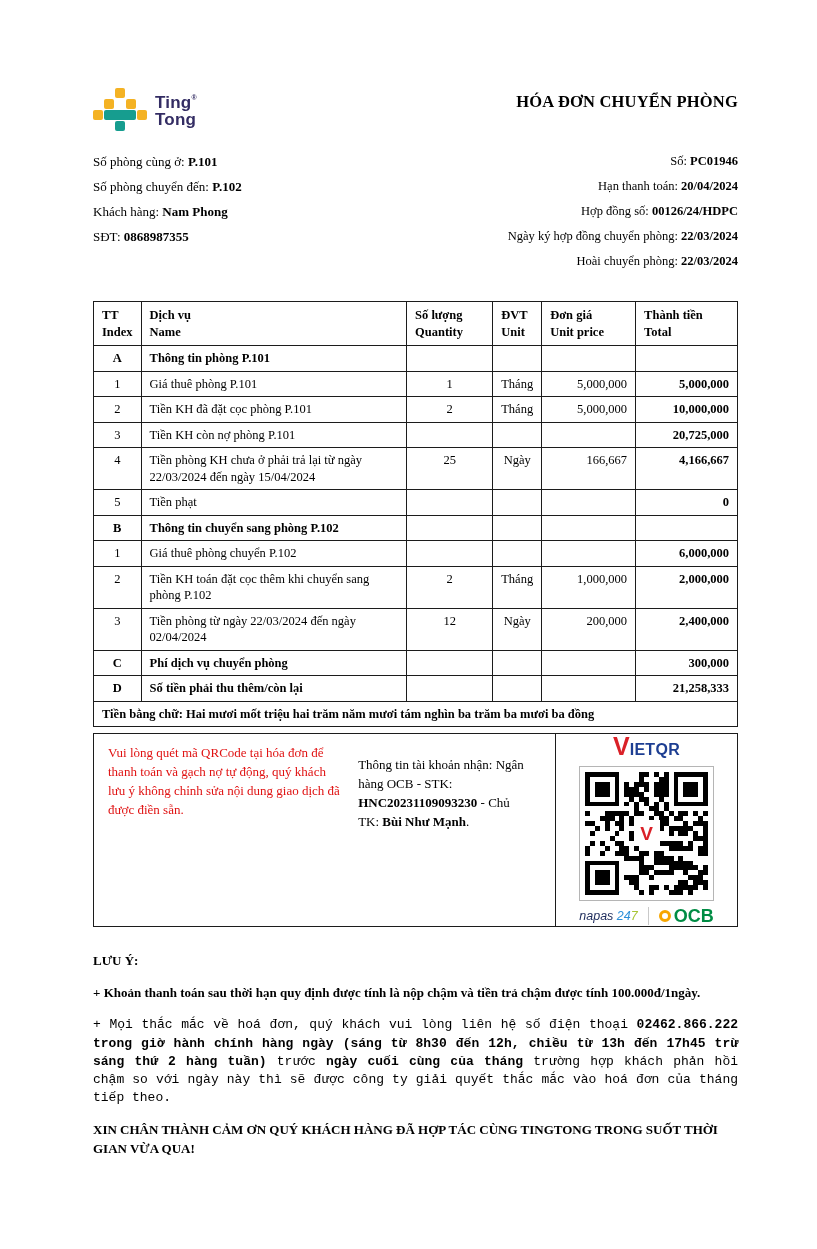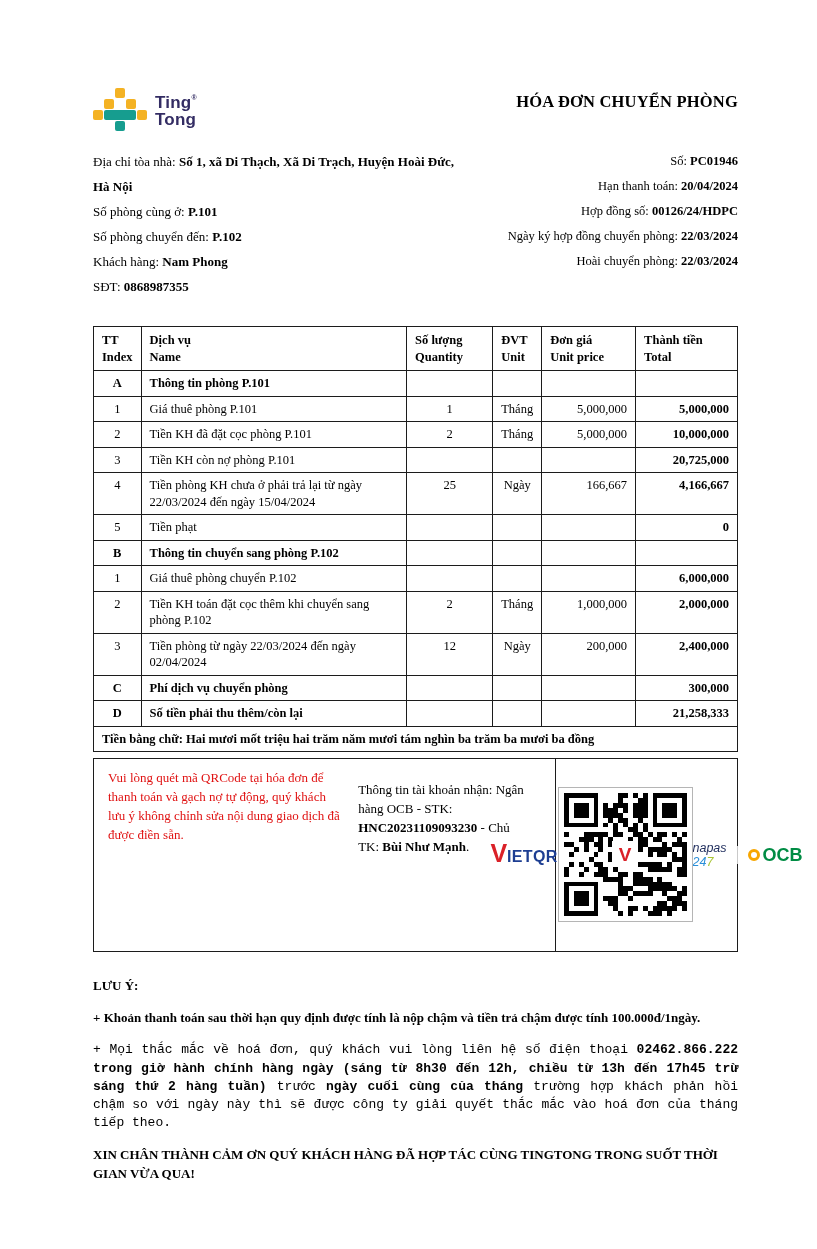--- a/index.html
+++ b/index.html
@@ -46,21 +46,21 @@
   td.num{text-align:right;}
   td.total{text-align:right;font-weight:bold;}
   tr.row-section td.c-name,tr.row-section td.c-tt{font-weight:bold;}
   td.words{font-weight:bold;padding:6px 8px;}
 
   
   .paybox{border:1.6px solid #1c1c1c;margin-top:6px;display:flex;height:192px;}
   .pay-left{flex:1;display:flex;flex-direction:row;justify-content:center;padding:10px 16px 10px 14px;}
   .qr-note{color:var(--accent-red);margin:0 0 14px 0;line-height:1.45;}
   .acct{margin:12px;line-height:1.45;}
-  .pay-right{width:181px;border-left:1.6px solid #1c1c1c;display:flex;flex-direction:row;
+  .pay-right{width:181px;border-left:1.6px solid #1c1c1c;display:flex;flex-direction:column;
     align-items:center;justify-content:center;padding:4px 0;}
   .vietqr{font-family:"Liberation Sans","DejaVu Sans",sans-serif;font-weight:bold;line-height:24px;}
   .vietqr .v{color:var(--vietqr-red);font-size:25px;}
   .vietqr .iet{color:var(--vietqr-navy);font-size:16px;letter-spacing:.3px;}
   .vietqr .qr{color:var(--vietqr-navy);font-size:16px;letter-spacing:.3px;}
   .qr-wrap{position:relative;border:1px solid #b5b5b5;padding:5px;background:#fff;margin:3px 0 5px 0;}
   .qr-wrap svg{display:block;}
   .qr-center{position:absolute;left:50%;top:50%;transform:translate(-50%,-50%);
     width:26px;height:26px;background:#fff;display:flex;align-items:center;justify-content:center;}
   .qr-center span{font-family:"Liberation Sans","DejaVu Sans",sans-serif;font-weight:bold;
@@ -101,21 +101,20 @@
         <div>Tong</div>
       </div>
     </div>
     <div class="right-col">
       <div class="doc-title">HÓA ĐƠN CHUYỂN PHÒNG</div>
     </div>
   </div>
 
   <div class="info-wrap">
     <div class="info-left">
-      <div class="line"><span>Địa chỉ tòa nhà: </span><span class="b">Số 1, xã Di Thạch, Xã Di Trạch, Huyện Hoài Đức, Hà Nội</span></div>
       <div class="line"><span>Số phòng cùng ở: </span><span class="b">P.101</span></div>
       <div class="line"><span>Số phòng chuyển đến: </span><span class="b">P.102</span></div>
       <div class="line"><span>Khách hàng: </span><span class="b">Nam Phong</span></div>
       <div class="line"><span>SĐT: </span><span class="b">0868987355</span></div>
     </div>
     <div class="info-right">
       <div class="line"><span>Số: </span><span class="b">PC01946</span></div>
       <div class="line"><span>Hạn thanh toán: </span><span class="b">20/04/2024</span></div>
       <div class="line"><span>Hợp đồng số: </span><span class="b">00126/24/HDPC</span></div>
       <div class="line"><span>Ngày ký hợp đồng chuyển phòng: </span><span class="b">22/03/2024</span></div>

